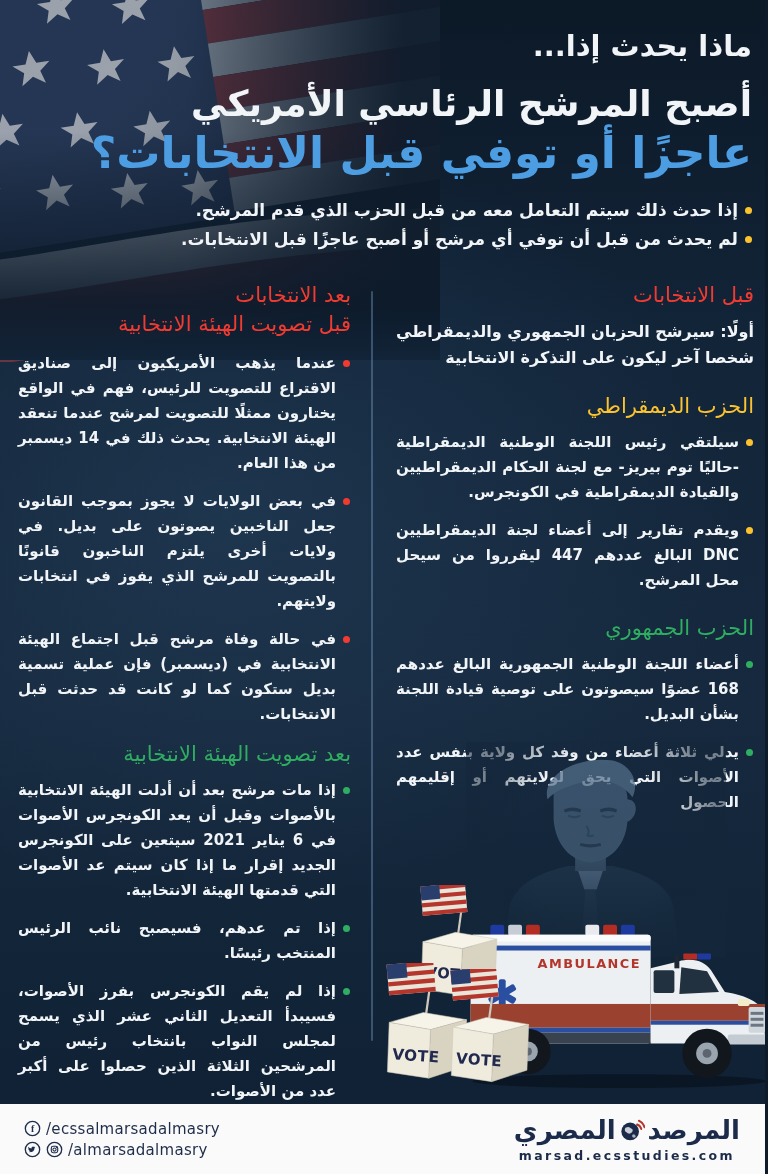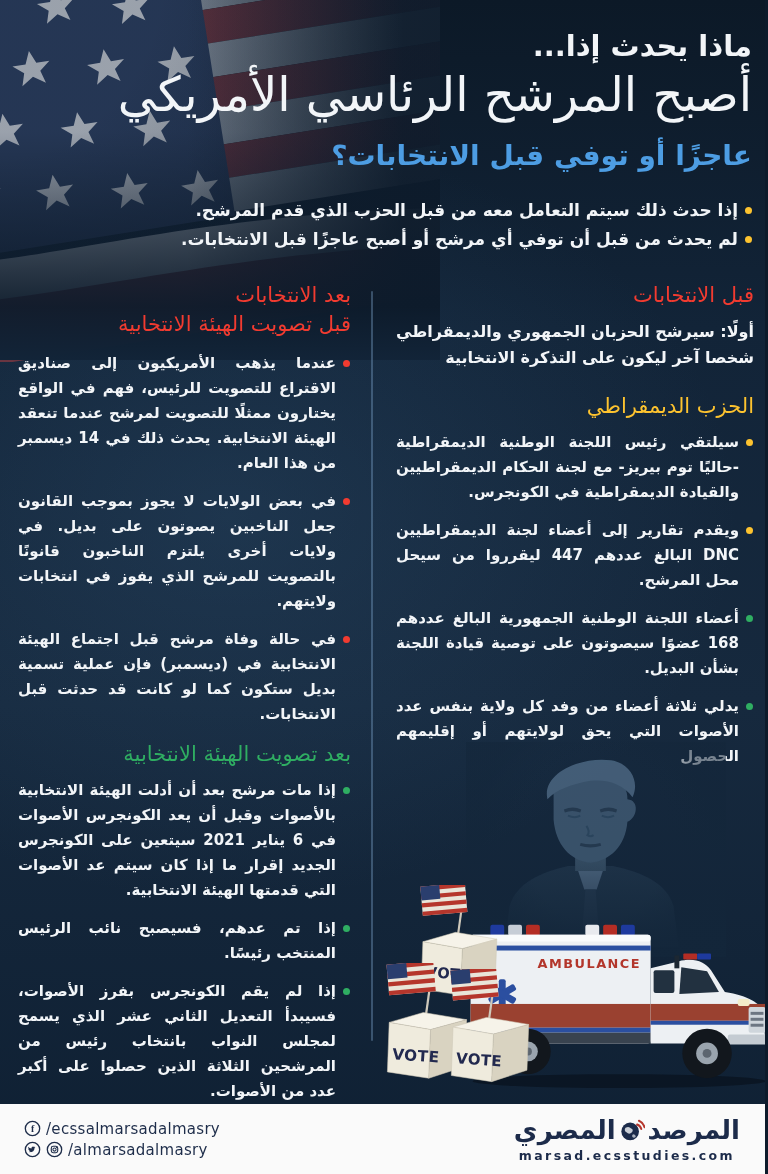--- a/index.html
+++ b/index.html
@@ -17,22 +17,22 @@
   .flag-bg svg{position:absolute;left:-20px;top:-18px;opacity:.95;}
   .flag-fade{position:absolute;inset:-20px -10px -10px -20px;
     background:
       linear-gradient(180deg,rgba(13,27,43,.15) 40%,rgba(13,27,43,.92) 86%,#122438 100%),
       linear-gradient(90deg,rgba(13,27,43,0) 45%,rgba(13,27,43,.9) 92%),
       radial-gradient(circle at 0% 0%,rgba(10,22,36,0) 30%,rgba(10,22,36,.45) 80%);
   }
   
   .title-block{position:absolute;top:26px;right:13px;text-align:right;direction:rtl;}
   .t1{font-size:29px;font-weight:700;line-height:40px;}
-  .t2{font-size:48px;font-weight:400;line-height:46px;margin-top:5px;}
-  .t3{font-size:28px;font-weight:700;line-height:46px;color:#4d9de3;margin-top:16px;}
+  .t2{font-size:36px;font-weight:700;line-height:46px;margin-top:15px;}
+  .t3{font-size:44px;font-weight:700;line-height:46px;color:#4d9de3;margin-top:3px;}
   .intro{position:absolute;top:196px;right:13px;direction:rtl;margin:0;padding:0;list-style:none;text-align:right;}
   .intro li{font-size:17px;font-weight:700;line-height:29px;position:relative;padding-right:14px;}
   .intro li::before{content:"";position:absolute;right:0;top:11px;width:7px;height:7px;border-radius:50%;background:#fdc32f;}
   
   .divider{position:absolute;left:371px;top:291px;width:2px;height:750px;background:rgba(125,165,205,.38);border-radius:1px;}
   .col{position:absolute;direction:rtl;text-align:right;}
   .col-right{top:281px;right:11px;width:358px;}
   .col-left{top:281px;left:18px;width:333px;}
   h2{font-size:21px;font-weight:400;line-height:29px;margin:0 0 9px 0;}
   h2.mt{margin-top:21px;}
@@ -125,20 +125,21 @@
   <div class="divider"></div>
 
   <section class="col col-right">
     <h2 class="c-red">قبل الانتخابات</h2>
     <p class="lead">أولًا: سيرشح الحزبان الجمهوري والديمقراطي شخصا آخر ليكون على التذكرة الانتخابية</p>
     <h2 class="c-yellow mt">الحزب الديمقراطي</h2>
     <ul class="blist d-yellow">
       <li>سيلتقي رئيس اللجنة الوطنية الديمقراطية -حاليًا توم بيريز- مع لجنة الحكام الديمقراطيين والقيادة الديمقراطية في الكونجرس.</li>
       <li>ويقدم تقارير إلى أعضاء لجنة الديمقراطيين DNC البالغ عددهم 447 ليقرروا من سيحل محل المرشح.</li>
     </ul>
+    <h2 class="c-green mt">الحزب الجمهوري</h2>
     <ul class="blist d-green">
       <li>أعضاء اللجنة الوطنية الجمهورية البالغ عددهم 168 عضوًا سيصوتون على توصية قيادة اللجنة بشأن البديل.</li>
       <li>يدلي ثلاثة أعضاء من وفد كل ولاية بنفس عدد الأصوات التي يحق لولايتهم أو إقليمهم الحصول</li>
     </ul>
   </section>
 
   <section class="col col-left">
     <h2 class="c-red" style="margin-bottom:12px">
       <div>بعد الانتخابات</div>
       <div>قبل تصويت الهيئة الانتخابية</div>

